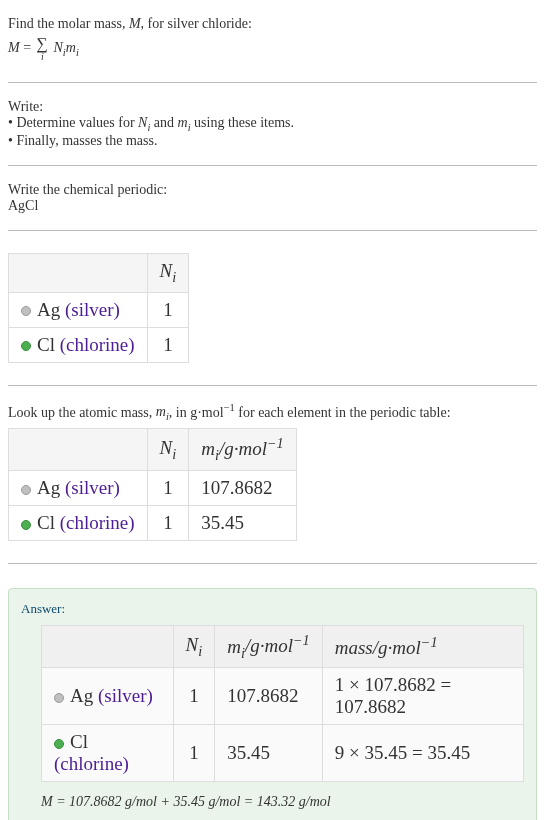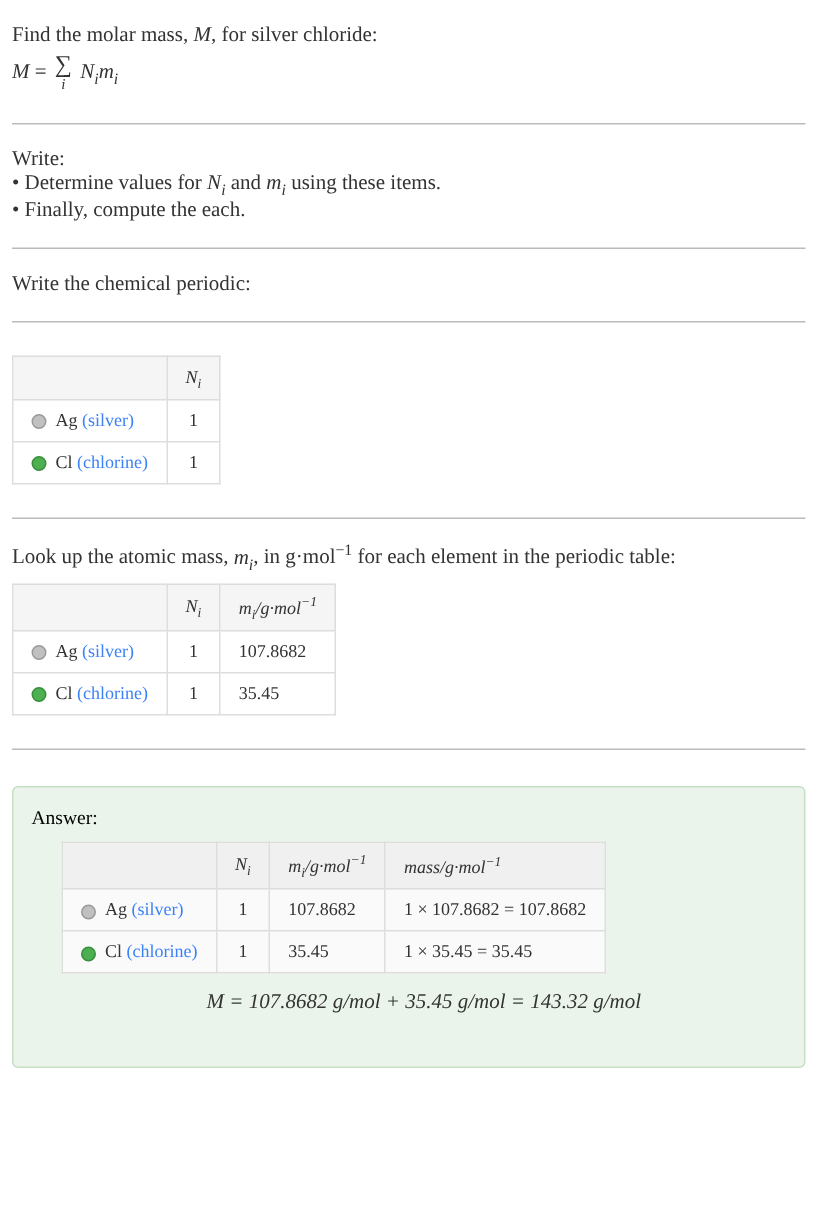--- a/index.html
+++ b/index.html
@@ -55,21 +55,21 @@
       line-height: 1;
     }
     table {
       border-collapse: collapse;
       margin: 6px 0;
     }
     th, td {
       border: 1px solid #ddd;
       padding: 6px 12px;
       text-align: left;
-      font-size: 12px;
+      font-size: 19px;
     }
     th {
       background: #f5f5f5;
       font-weight: normal;
       font-style: italic;
     }
     .element-dot {
       display: inline-block;
       width: 10px;
       height: 10px;
@@ -79,51 +79,50 @@
     }
     .dot-silver {
       background: #c0c0c0;
       border: 1px solid #999;
     }
     .dot-chlorine {
       background: #4caf50;
       border: 1px solid #388e3c;
     }
     .element-gray {
-      color: #3b82f6;
+      color: #4c1d95;
     }
     .center-col {
       text-align: center;
     }
     .answer-box {
       background: #eaf4ea;
       border: 1px solid #c5dfc5;
       border-radius: 4px;
       padding: 12px;
       margin-top: 8px;
     }
     .answer-label {
       font-size: 13px;
-      color: #000000;
+      color: #0c4a6e;
       margin-bottom: 8px;
     }
     .answer-box table {
       background: #fff;
       margin-left: 20px;
     }
     .answer-box th {
       background: #f0f0f0;
     }
     .answer-box td {
       background: #fafafa;
     }
     .final-result {
       margin: 12px 0 22px 20px;
       font-style: italic;
-      text-align: center;
     }
   </style>
 </head>
 <body>
 
 <div class="section">
   <div>
     Find the molar mass, <span class="formula">M</span>, for silver chloride:
   </div>
   <div class="math-line">
@@ -134,27 +133,28 @@
     </span>
     <span class="formula">N<span class="sub">i</span>m<span class="sub">i</span></span>
   </div>
 </div>
 
 <hr class="divider">
 
 <div class="section">
   <div>Write:</div>
   <div>• Determine values for <span class="formula">N<span class="sub">i</span></span> and <span class="formula">m<span class="sub">i</span></span> using these items.</div>
-  <div>• Finally, compute the each.</div>
+  <div>• Finally, masses the mass.</div>
 </div>
 
 <hr class="divider">
 
 <div class="section">
   <div>Write the chemical periodic:</div>
+  <div>AgCl</div>
 </div>
 
 <hr class="divider">
 
 <div class="section">
   <table>
     <tbody>
         <tr>
       <th></th>
       <th class="center-col"><span class="formula">N<span class="sub">i</span></span></th>
@@ -213,19 +213,19 @@
       <tr>
         <td><span class="element-dot dot-silver"></span><span>Ag</span> <span class="element-gray">(silver)</span></td>
         <td class="center-col">1</td>
         <td>107.8682</td>
         <td>1 × 107.8682 = 107.8682</td>
       </tr>
       <tr>
         <td><span class="element-dot dot-chlorine"></span><span>Cl</span> <span class="element-gray">(chlorine)</span></td>
         <td class="center-col">1</td>
         <td>35.45</td>
-        <td>1 × 35.45 = 35.45</td>
+        <td>9 × 35.45 = 35.45</td>
       </tr>
     </tbody>
       </table>
     <div class="final-result">M = 107.8682 g/mol + 35.45 g/mol = 143.32 g/mol</div>
   </div>
 </div>
 
 </body></html>

